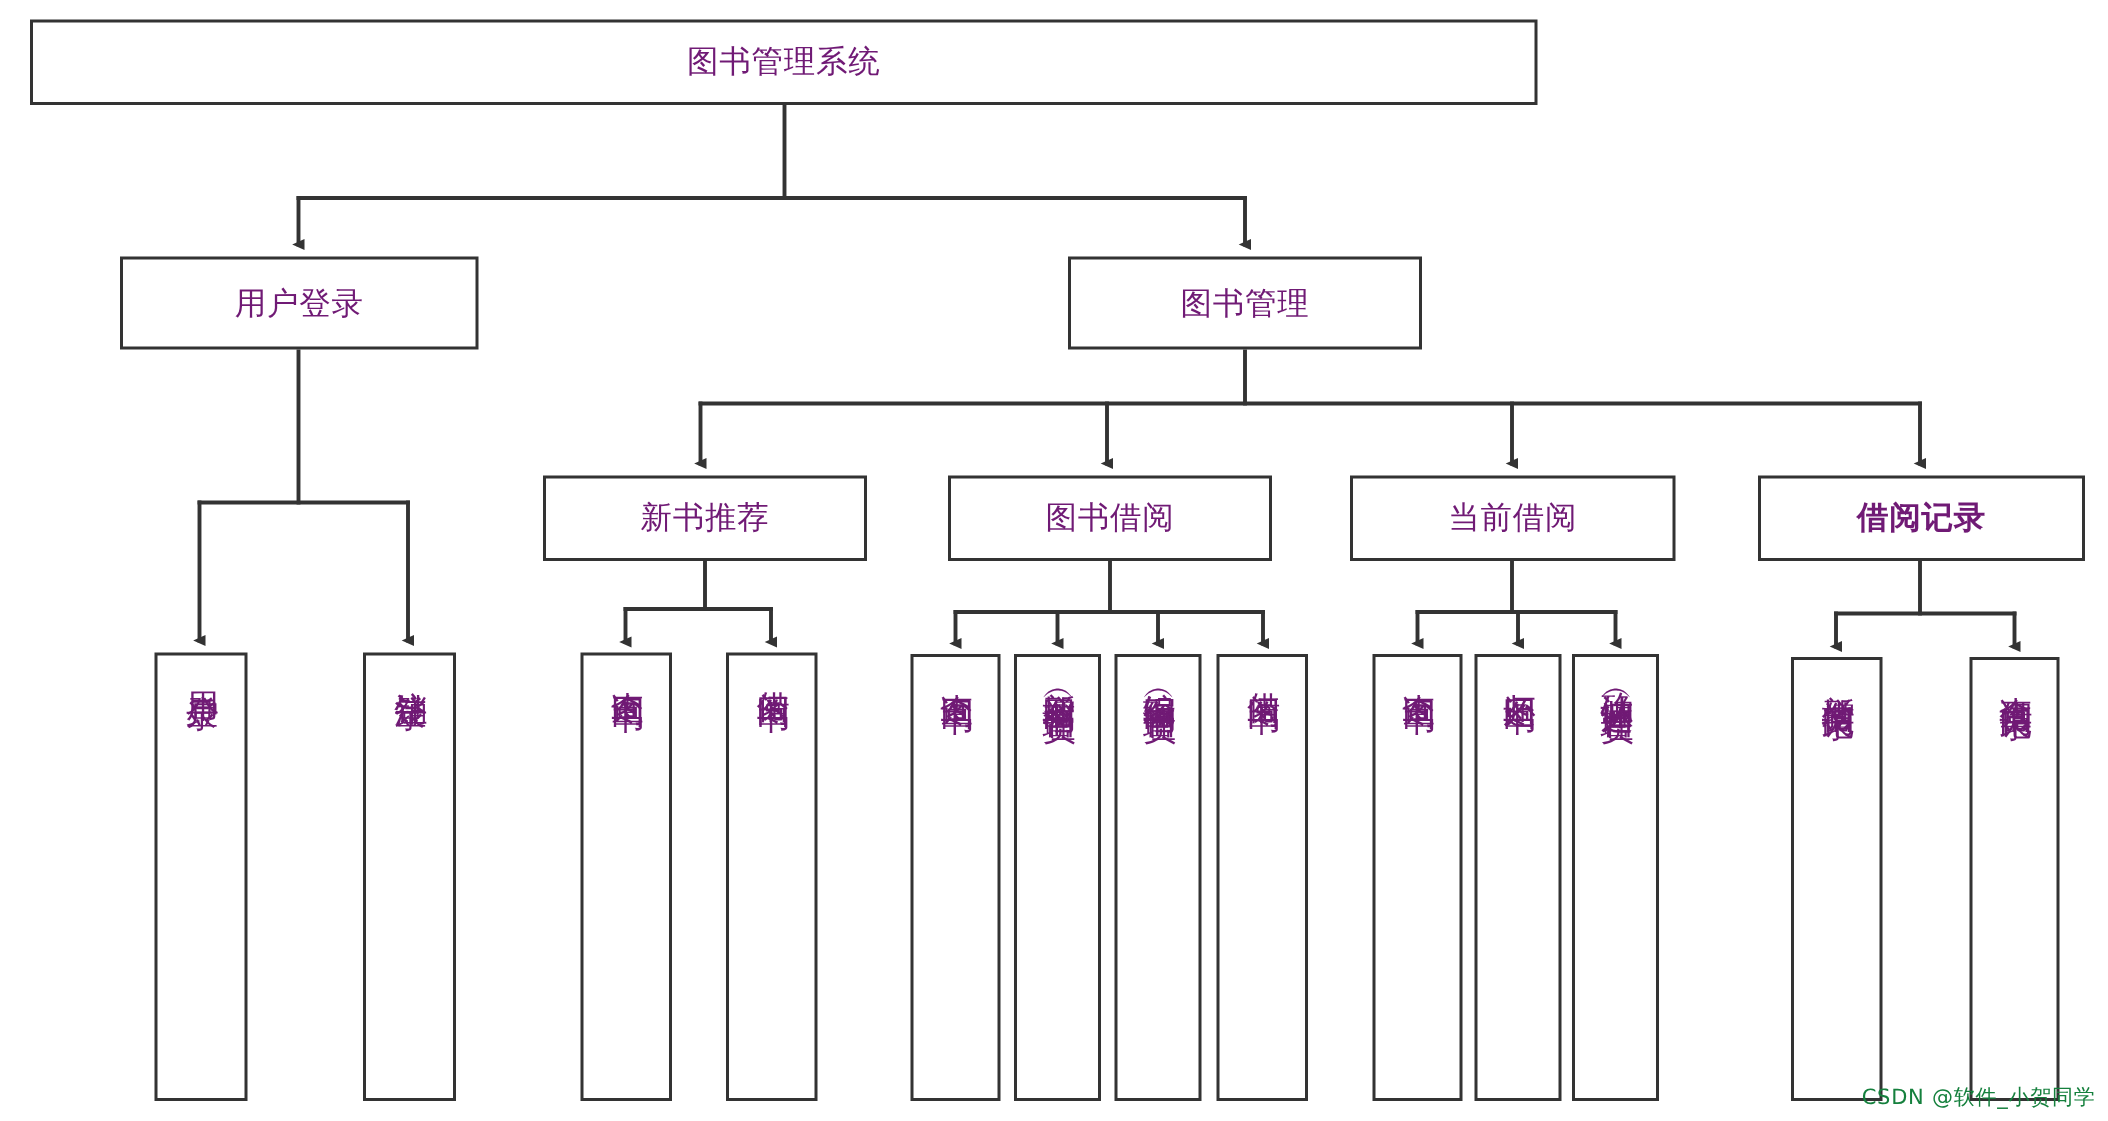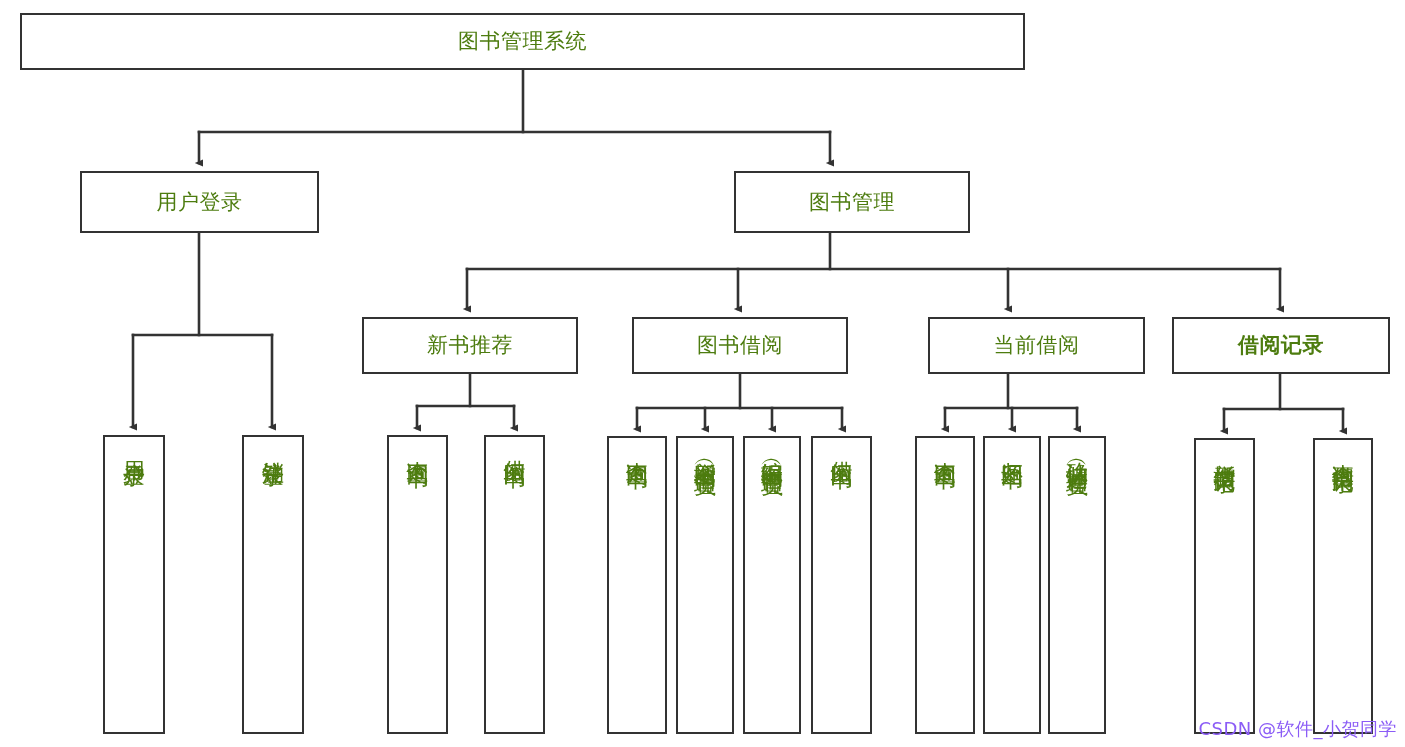--- a/index.html
+++ b/index.html
@@ -29,21 +29,21 @@
     pointer-events: none;
   }
   .node {
     position: absolute;
     box-sizing: border-box;
     background: #ffffff;
     border: 2px solid #333333;
     display: flex;
     align-items: center;
     justify-content: center;
-    color: #4d7c0f;
+    color: #701a75;
   }
   .node .label {
     display: block;
     text-align: center;
     line-height: 1.18;
     letter-spacing: 0.5px;
   }
   
   .node.h .label {
     font-size: 21px;
@@ -59,22 +59,22 @@
     text-orientation: upright;
     font-size: 22px;
     line-height: 1.0;
     letter-spacing: 2px;
     white-space: nowrap;
   }
   .watermark {
     position: absolute;
     right: 8px;
     bottom: 6px;
-    font-size: 18px;
-    color: #8b5cf6;
+    font-size: 14px;
+    color: #15803d;
     white-space: nowrap;
     letter-spacing: 0.5px;
   }
 </style>
 </head>
 <body>
 
 <div id="diagram-root">
 
   <svg class="connectors" viewBox="0 0 1405 747">
@@ -127,31 +127,31 @@
     </g>
   </svg>
 
   <div class="node h" style="left:20px; top:13px; width:1005px; height:57px;">
     <span class="label">图书管理系统</span>
   </div>
 
   <div class="node h" style="left:80px; top:171px; width:239px; height:62px;">
     <span class="label">用户登录</span>
   </div>
-  <div class="node h" style="left:712px; top:171px; width:236px; height:62px;margin-left:22px;">
+  <div class="node h" style="left:712px; top:171px; width:236px; height:62px;">
     <span class="label">图书管理</span>
   </div>
 
   <div class="node h" style="left:362px; top:317px; width:216px; height:57px;align-items:center;">
     <span class="label">新书推荐</span>
   </div>
   <div class="node h" style="left:632px; top:317px; width:216px; height:57px;justify-content:center;">
     <span class="label">图书借阅</span>
   </div>
-  <div class="node h" style="left:900px; top:317px; width:217px; height:57px;margin-left:28px;">
+  <div class="node h" style="left:900px; top:317px; width:217px; height:57px;">
     <span class="label">当前借阅</span>
   </div>
   <div class="node h" style="left:1172px; top:317px; width:218px; height:57px;font-weight:bold;">
     <span class="label">借阅记录</span>
   </div>
 
   <div class="node v" style="left:103px; top:435px; width:62px; height:299px;">
     <span class="label">用户登录</span>
   </div>
   <div class="node v" style="left:242px; top:435px; width:62px; height:299px;">

